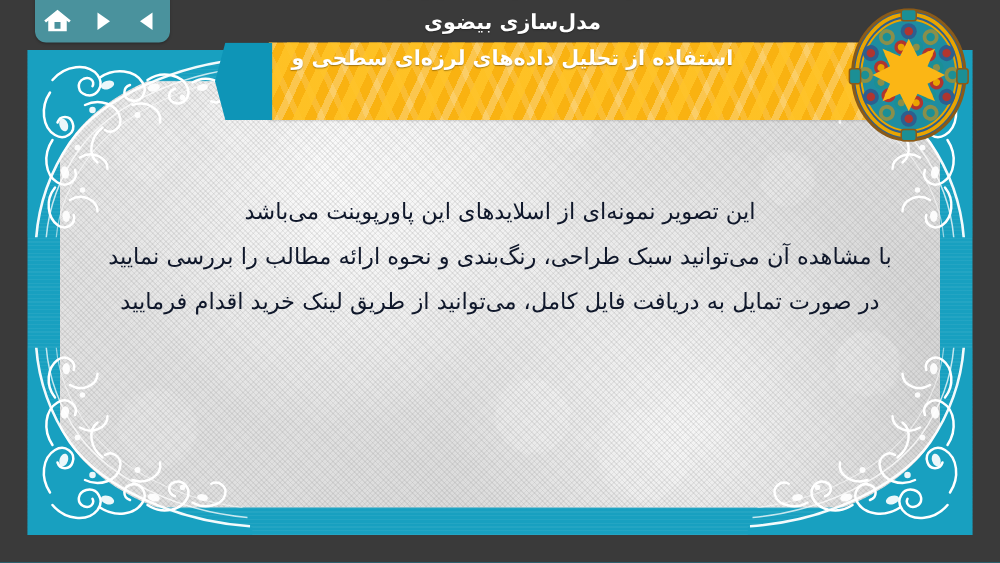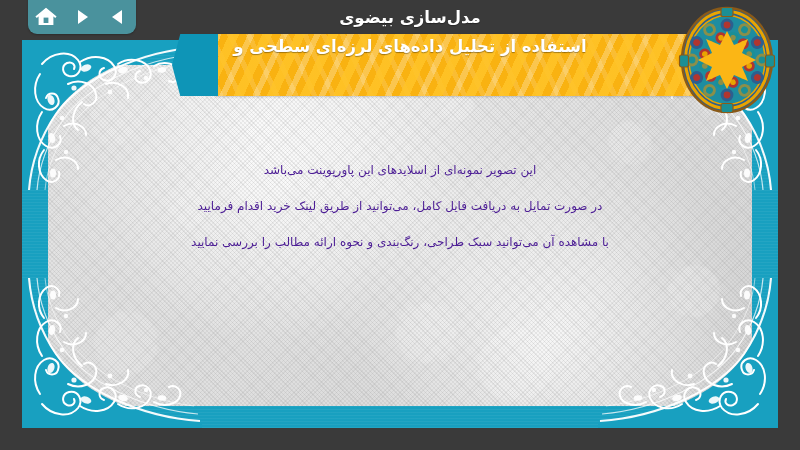--- a/index.html
+++ b/index.html
@@ -112,21 +112,21 @@
 
   
   .medallion{
     position:absolute;right:24px;top:6px;width:98px;height:108px;z-index:35;
   }
 
   
   .body-text{
     position:absolute;left:0;right:0;top:112px;z-index:20;
     direction:rtl;text-align:center;
-    font-size:12px;line-height:36px;color:#4c1d95;
+    font-size:18px;line-height:36px;color:#0f172a;
     padding:0 24px;box-sizing:border-box;
   }
   .body-text .bline{display:block;white-space:nowrap;}
 </style>
 </head>
 <body>
 
 <div id="stage">
 
   <div class="navbar">
@@ -306,22 +306,22 @@
           <circle cx="88" cy="52" r="2.4"></circle>
           <circle cx="124" cy="38" r="2.2"></circle>
           <circle cx="40" cy="78" r="2.3"></circle>
           <circle cx="44" cy="112" r="2.2"></circle>
         </g>
       </svg>
     </div>
 
     <div class="body-text">
       <span class="bline">این تصویر نمونه‌ای از اسلایدهای این پاورپوینت می‌باشد</span>
+      <span class="bline">با مشاهده آن می‌توانید سبک طراحی، رنگ‌بندی و نحوه ارائه مطالب را بررسی نمایید</span>
       <span class="bline">در صورت تمایل به دریافت فایل کامل، می‌توانید از طریق لینک خرید اقدام فرمایید</span>
-      <span class="bline">با مشاهده آن می‌توانید سبک طراحی، رنگ‌بندی و نحوه ارائه مطالب را بررسی نمایید</span>
     </div>
 
   </div>
 
   <div class="darkwedge"></div>
   <div class="arrowtab"></div>
   <div class="headerband"></div>
 
   <div class="title">
     <span class="tline">کامل پهنه‌بندی سرعت امواج برشی با</span>

